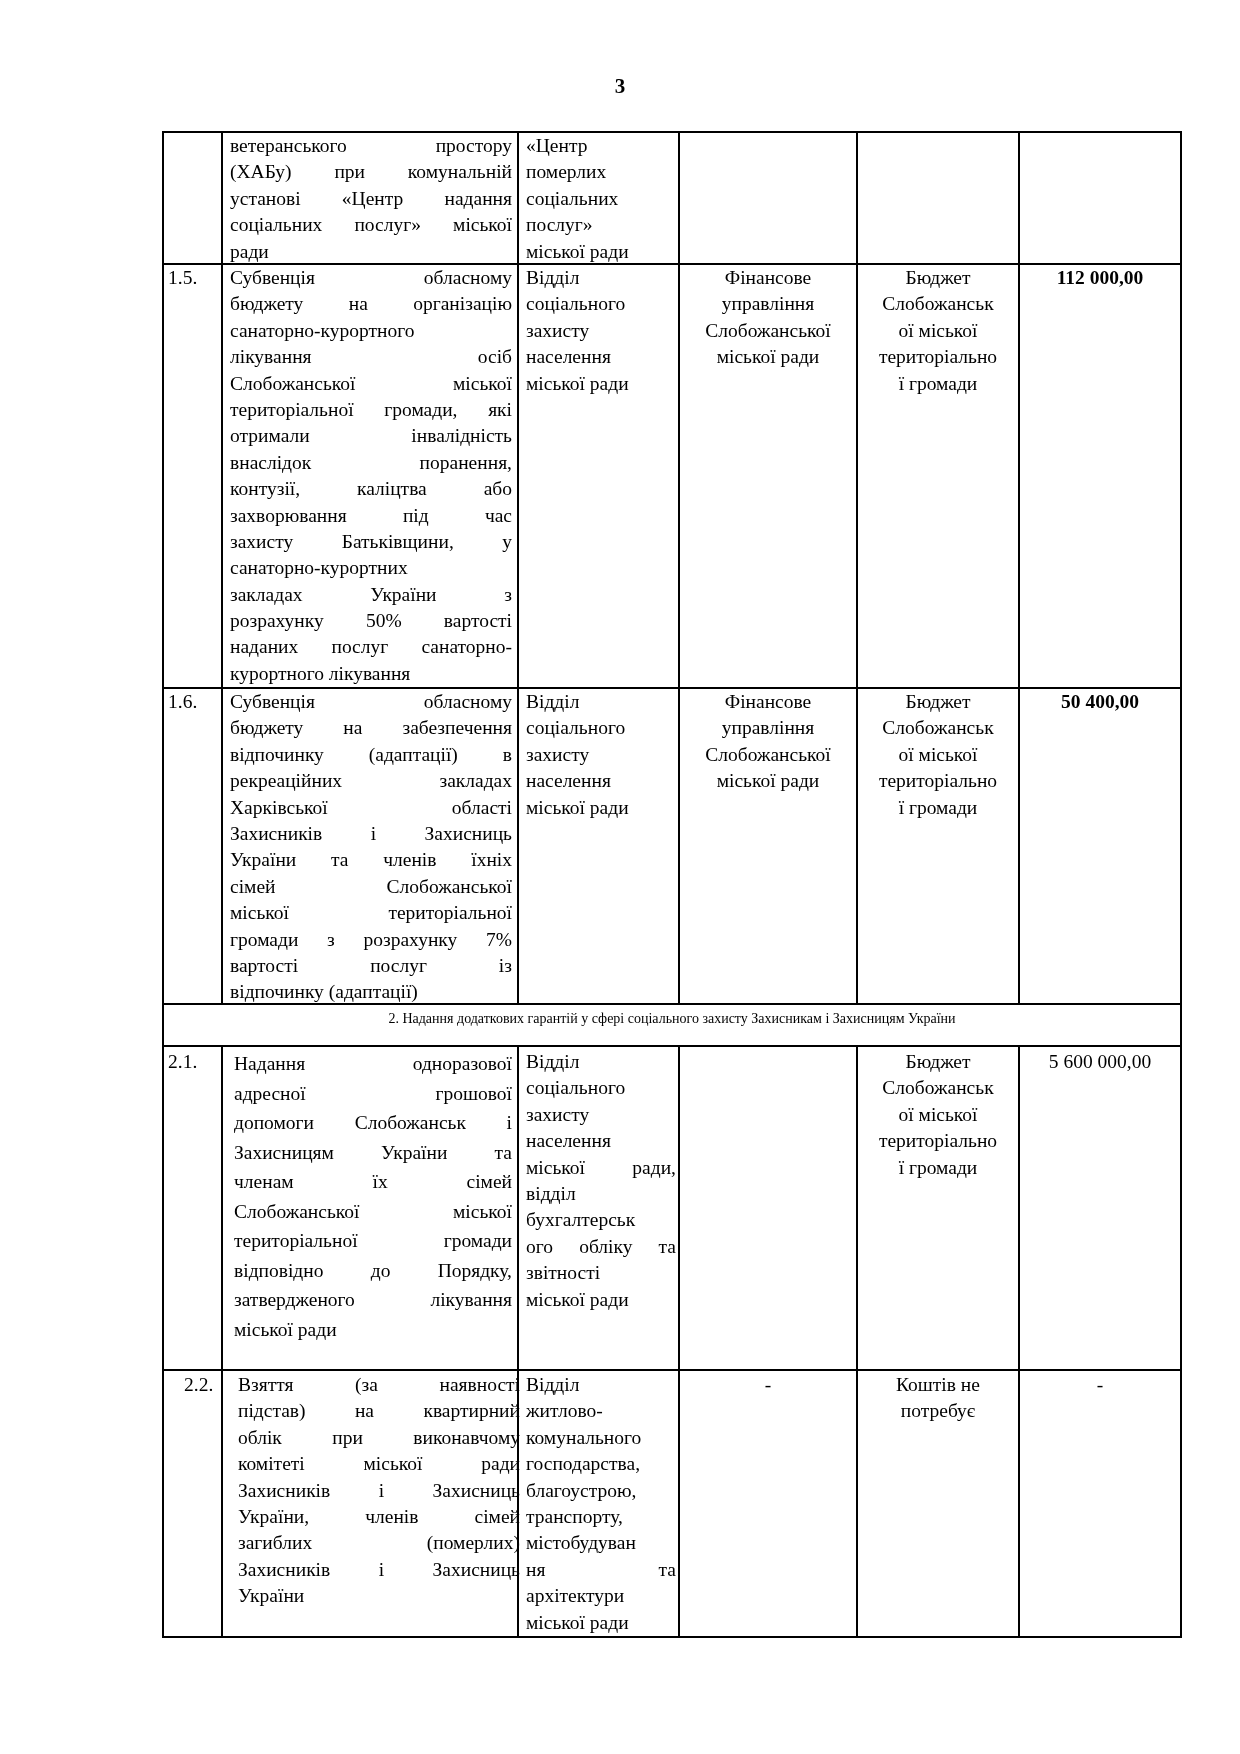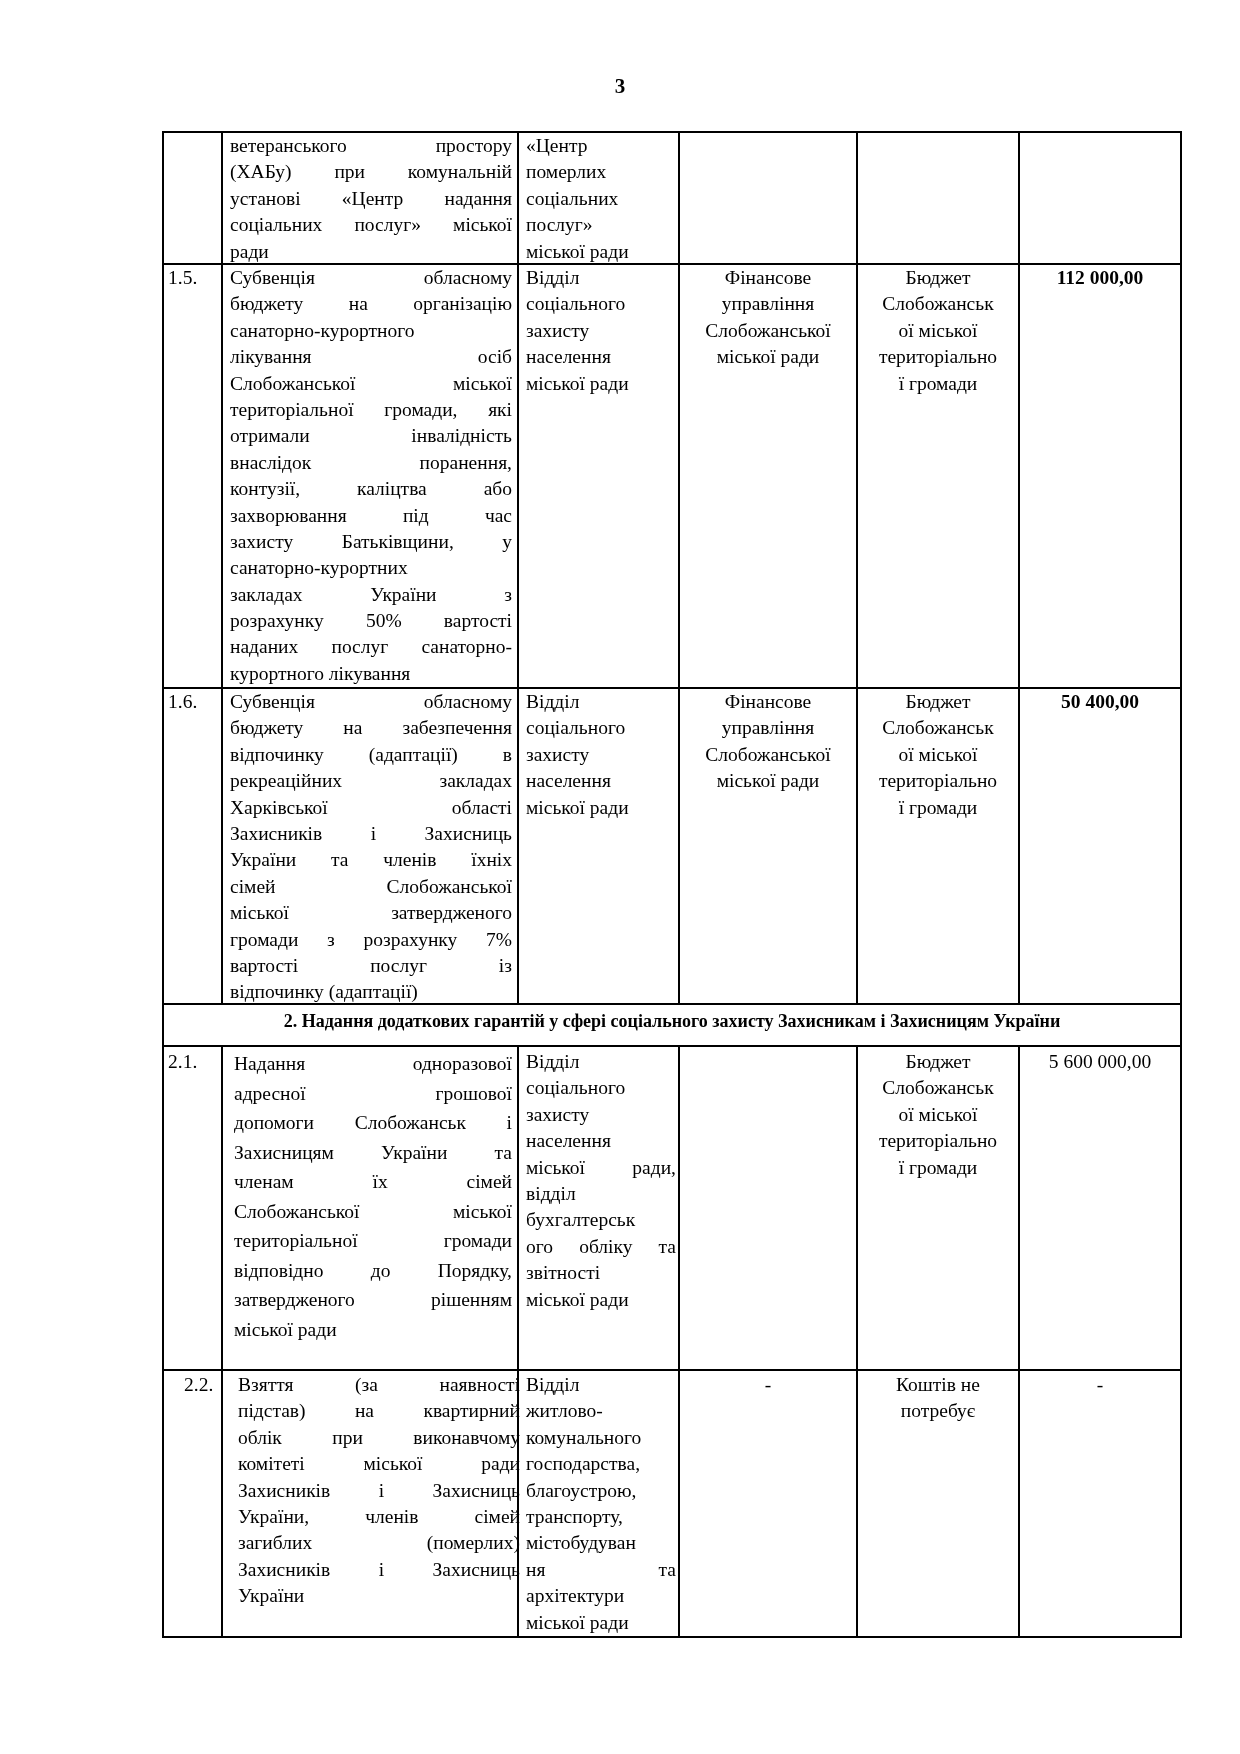--- a/index.html
+++ b/index.html
@@ -6,21 +6,21 @@
   body{width:1240px;height:1754px;position:relative;font-family:"Liberation Serif","DejaVu Serif",serif;color:#000;overflow:hidden;}
   .page-num{position:absolute;left:0;width:1240px;top:74px;text-align:center;font-size:21px;font-weight:bold;}
   .tbl{position:absolute;left:162px;top:131px;width:1020px;height:1446px;}
   .hl{position:absolute;left:0;width:1020px;height:0;border-top:2px solid #000;}
   .vl{position:absolute;width:0;border-left:2px solid #000;}
   .cell{position:absolute;font-size:19.5px;line-height:26.4px;}
   .ln{display:block;white-space:nowrap;height:26.4px;}
   .j{text-align:justify;text-align-last:justify;}
   .c{text-align:center;}
   .b{font-weight:bold;}
-  .sec{position:absolute;left:0;width:1020px;text-align:center;font-weight:bold;font-size:18px;white-space:nowrap;}
+  .sec{position:absolute;left:0;width:1020px;text-align:center;font-weight:normal;font-size:14px;white-space:nowrap;}
 </style>
 </head>
 <body>
 
 <div class="page-num">3</div>
 
 <div class="tbl">
 
   <div class="hl" style="top:0"></div>
   <div class="hl" style="top:132px"></div>
@@ -102,21 +102,21 @@
   <div class="cell" style="left:6px;top:558px;width:50px">1.6.</div>
   <div class="cell j" style="left:68px;top:558px;width:282px">
     <span class="ln">Субвенція обласному</span>
     <span class="ln">бюджету на забезпечення</span>
     <span class="ln">відпочинку (адаптації) в</span>
     <span class="ln">рекреаційних закладах</span>
     <span class="ln">Харківської області</span>
     <span class="ln">Захисників і Захисниць</span>
     <span class="ln">України та членів їхніх</span>
     <span class="ln">сімей Слобожанської</span>
-    <span class="ln">міської затвердженого</span>
+    <span class="ln">міської територіальної</span>
     <span class="ln">громади з розрахунку 7%</span>
     <span class="ln">вартості послуг із</span>
     <span class="ln" style="text-align-last:left">відпочинку (адаптації)</span>
   </div>
   <div class="cell" style="left:364px;top:558px;width:150px">
     <span class="ln">Відділ</span>
     <span class="ln">соціального</span>
     <span class="ln">захисту</span>
     <span class="ln">населення</span>
     <span class="ln">міської ради</span>
@@ -141,21 +141,21 @@
   <div class="cell" style="left:6px;top:918px;width:50px">2.1.</div>
   <div class="cell j" style="left:72px;top:918px;width:278px;line-height:29.5px">
     <span class="ln" style="height:29.5px">Надання одноразової</span>
     <span class="ln" style="height:29.5px">адресної грошової</span>
     <span class="ln" style="height:29.5px">допомоги Слобожанськ і</span>
     <span class="ln" style="height:29.5px">Захисницям України та</span>
     <span class="ln" style="height:29.5px">членам їх сімей</span>
     <span class="ln" style="height:29.5px">Слобожанської міської</span>
     <span class="ln" style="height:29.5px">територіальної громади</span>
     <span class="ln" style="height:29.5px">відповідно до Порядку,</span>
-    <span class="ln" style="height:29.5px">затвердженого рішенням</span>
+    <span class="ln" style="height:29.5px">затвердженого лікування</span>
     <span class="ln" style="height:29.5px;text-align-last:left">міської ради</span>
   </div>
   <div class="cell j" style="left:364px;top:918px;width:150px">
     <span class="ln" style="text-align-last:left">Відділ</span>
     <span class="ln" style="text-align-last:left">соціального</span>
     <span class="ln" style="text-align-last:left">захисту</span>
     <span class="ln" style="text-align-last:left">населення</span>
     <span class="ln">міської ради,</span>
     <span class="ln" style="text-align-last:left">відділ</span>
     <span class="ln" style="text-align-last:left">бухгалтерськ</span>

